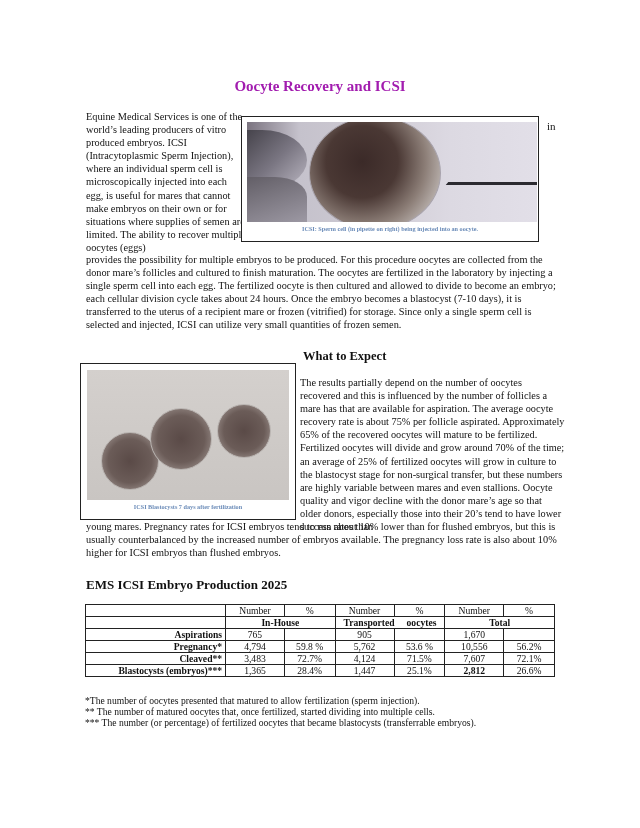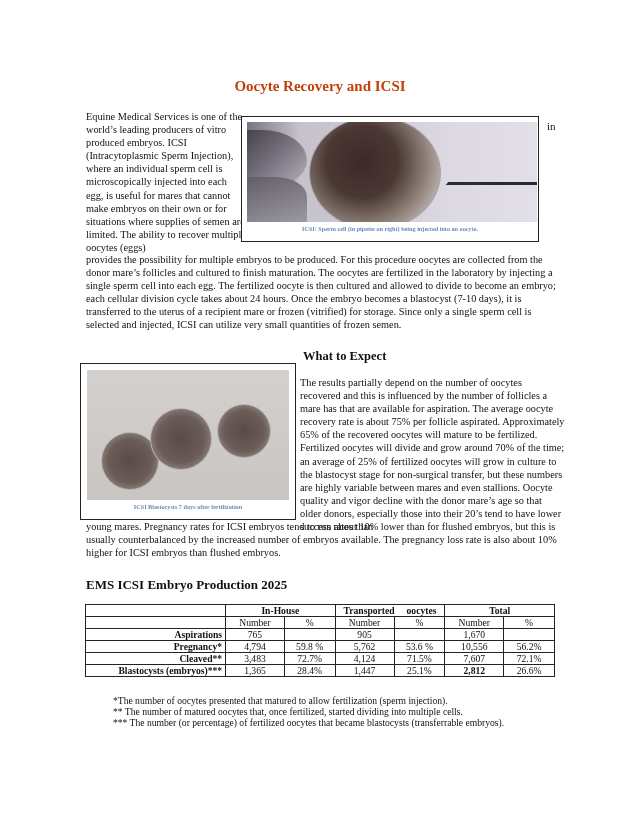--- a/index.html
+++ b/index.html
@@ -3,21 +3,21 @@
 <meta charset="utf-8">
 <style>
   html, body { margin: 0; padding: 0; background: #ffffff; }
   body {
     width: 640px; height: 828px; position: relative; overflow: hidden;
     font-family: "Liberation Serif", "DejaVu Serif", serif;
     color: #111;
   }
   .title {
     position: absolute; left: 0; width: 640px; top: 78px;
-    text-align: center; font-weight: bold; font-size: 15px; color: #c2410c;
+    text-align: center; font-weight: bold; font-size: 15px; color: #a21caf;
   }
   .p { font-size: 10.3px; line-height: 13.1px; color: #111; }
   .intro-left {
     position: absolute; left: 86px; top: 110px; width: 160px;
   }
   .fig1 {
     position: absolute; left: 241px; top: 116px; width: 296px; height: 124px;
     border: 1px solid #222; background: #fff;
   }
   .fig1 .photo {
@@ -81,21 +81,21 @@
     border-collapse: collapse; font-size: 9.6px; line-height: 11px;
   }
   table.prod td {
     border: 1px solid #222; padding: 0 3px; height: 11px; text-align: center;
   }
   table.prod td.lbl { text-align: right; font-weight: bold; width: 134px; }
   table.prod td.grp { font-weight: bold; }
   table.prod td.num { width: 52px; }
   table.prod td.pct { width: 44px; }
   table.prod td.b { font-weight: bold; }
-  .notes { position: absolute; left: 85px; top: 695px; width: 480px; font-size: 9.6px; line-height: 11.2px; margin-left: 28px; }
+  .notes { position: absolute; left: 85px; top: 695px; width: 480px; font-size: 9.6px; line-height: 11.2px; }
 </style>
 </head>
 <body>
 
 <div class="title">Oocyte Recovery and ICSI</div>
 
 <div class="p intro-left">Equine Medical Services is one of the world’s leading producers of vitro produced embryos. ICSI (Intracytoplasmic Sperm Injection), where an individual sperm cell is microscopically injected into each egg, is useful for mares that cannot make embryos on their own or for situations where supplies of semen are limited.  The ability to recover multiple oocytes (eggs)</div>
 
 <div class="fig1">
   <div class="photo">
@@ -123,32 +123,32 @@
 <div class="h2">What to Expect</div>
 <div class="p expect-right">The results partially depend on the number of oocytes recovered and this is influenced by the number of follicles a mare has that are available for aspiration. The average oocyte recovery rate is about 75% per follicle aspirated. Approximately 65% of the recovered oocytes will mature to be fertilized. Fertilized oocytes will divide and grow around 70% of the time; an average of 25% of fertilized oocytes will grow in culture to the blastocyst stage for non-surgical transfer, but these numbers are highly variable between mares and even stallions.  Oocyte quality and vigor decline with the donor mare’s age so that older donors, especially those into their 20’s tend to have lower success rates than</div>
 <div class="p expect-cont">young mares.  Pregnancy rates for ICSI embryos tend to run about 10% lower than for flushed embryos, but this is usually counterbalanced by the increased number of embryos available.  The pregnancy loss rate is also about 10% higher for ICSI embryos than flushed embryos.</div>
 
 <div class="h3">EMS ICSI Embryo Production 2025</div>
 
 <table class="prod">
   <tbody>
       <tr>
     <td class="lbl"></td>
-    <td class="grp" colspan="2">In-House</td>
-    <td class="grp" colspan="2" style="white-space:pre;">Transported     oocytes</td>
-    <td class="grp" colspan="2">Total</td>
-  </tr>
-  <tr>
-    <td class="lbl"></td>
     <td class="num">Number</td>
     <td class="pct">%</td>
     <td class="num">Number</td>
     <td class="pct">%</td>
     <td class="num">Number</td>
     <td class="pct">%</td>
+  </tr>
+  <tr>
+    <td class="lbl"></td>
+    <td class="grp" colspan="2">In-House</td>
+    <td class="grp" colspan="2" style="white-space:pre;">Transported     oocytes</td>
+    <td class="grp" colspan="2">Total</td>
   </tr>
   <tr>
     <td class="lbl">Aspirations</td>
     <td>765</td>
     <td></td>
     <td>905</td>
     <td></td>
     <td>1,670</td>
     <td></td>
   </tr>

